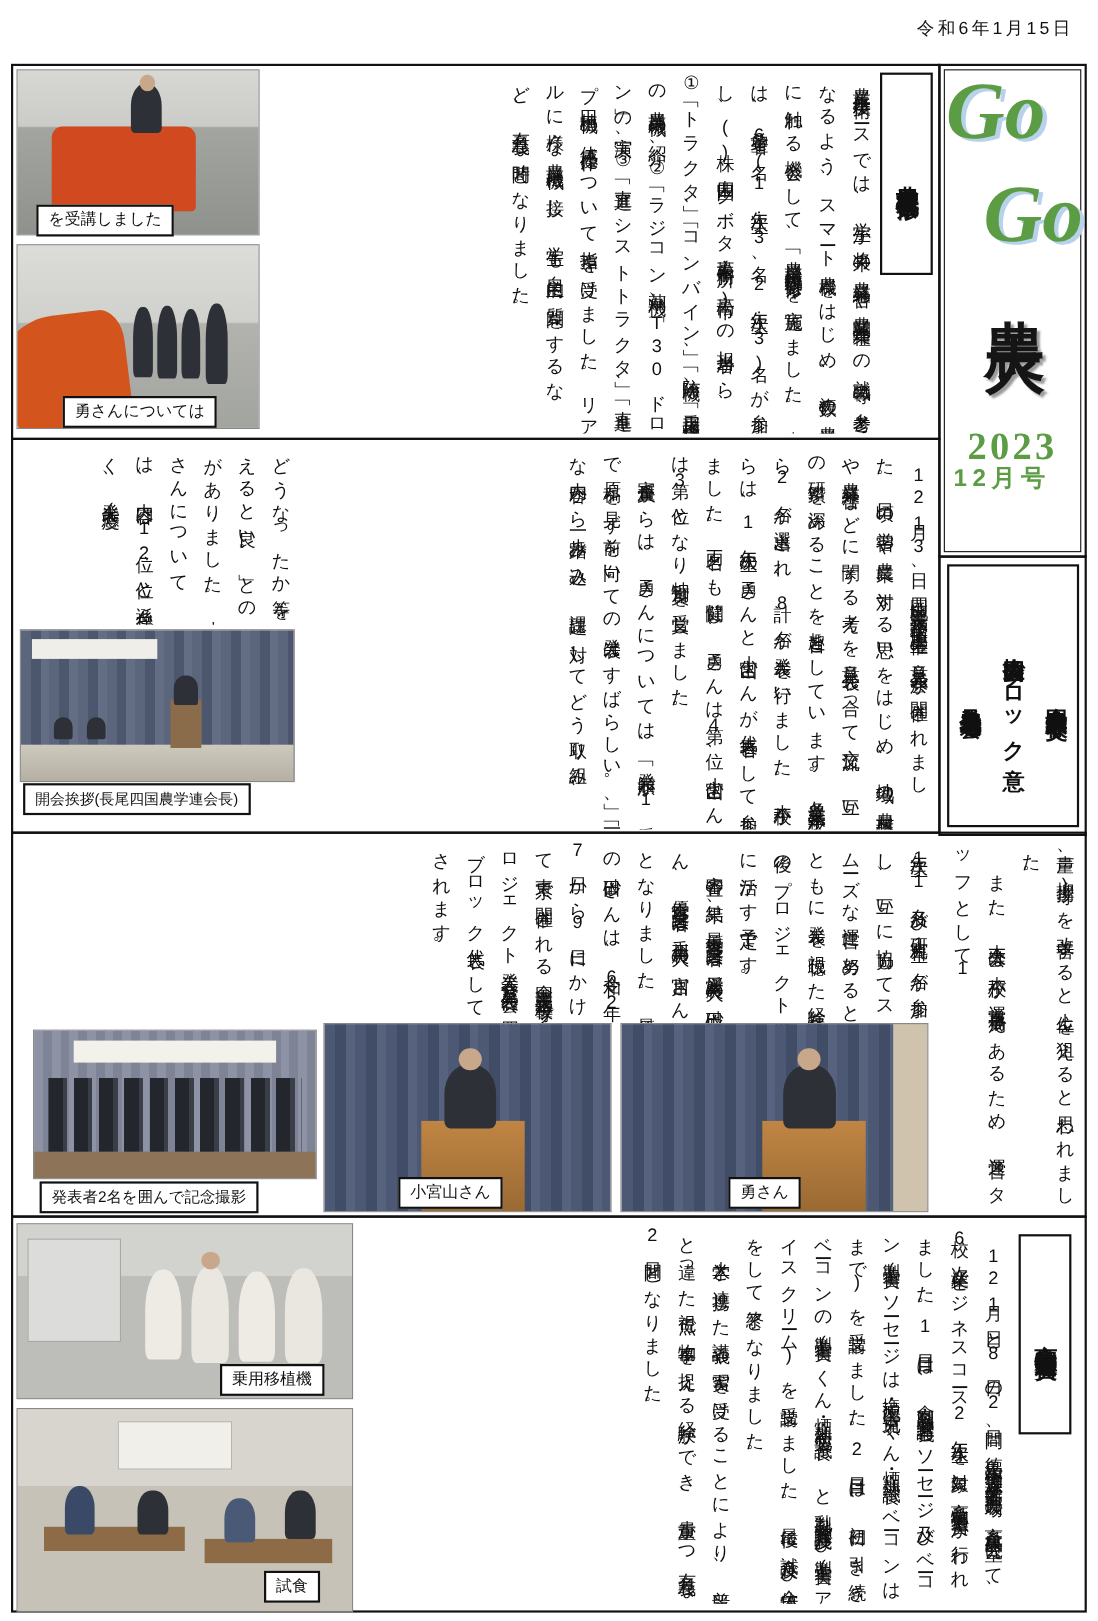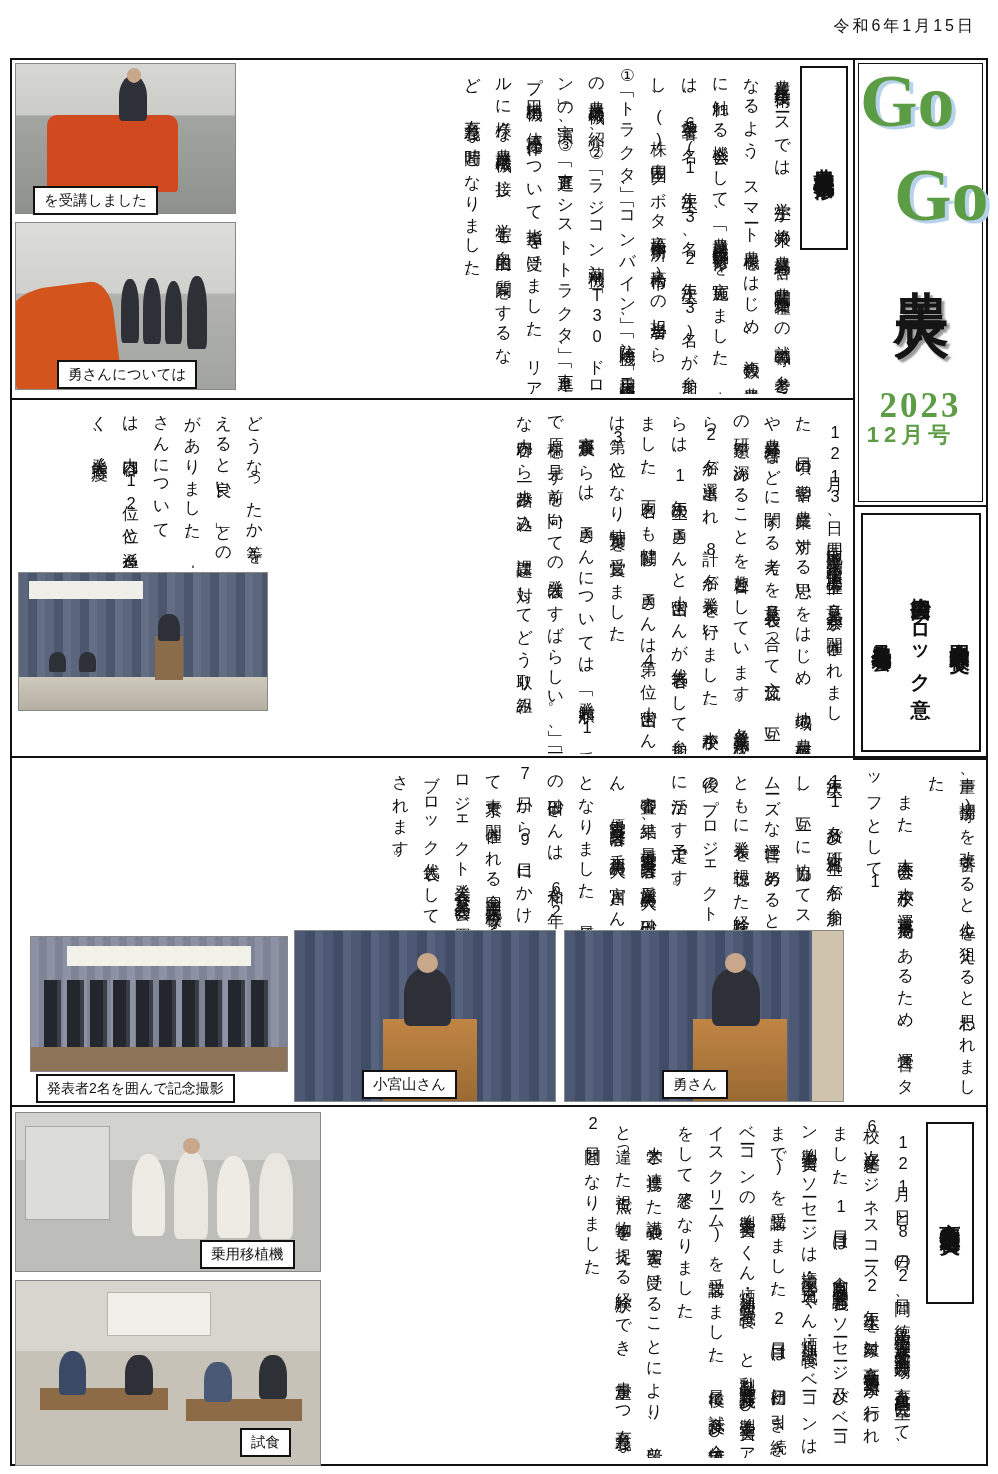--- a/index.html
+++ b/index.html
@@ -20,21 +20,21 @@
           text-orientation:upright;font-weight:bold;text-align:center;background:#fff;}
   
   .cap{position:absolute;box-sizing:border-box;background:#fff;border:2px solid #111;
        padding:1px 9px;font-size:14.5px;line-height:23px;white-space:nowrap;z-index:5;}
   
   .photo{position:absolute;box-sizing:border-box;overflow:hidden;background:#b9bab6;border:1px solid #888;}
   .ph{position:absolute;box-sizing:border-box;}
   .fig{position:absolute;background:#2d3037;border-radius:45% 45% 12% 12%;}
   .head{position:absolute;background:#c9a78a;border-radius:50%;}
   
-  .go{position:absolute;font-family:"Liberation Serif","DejaVu Serif",serif;
+  .go{position:absolute;font-family:"Liberation Serif","DejaVu Serif",serif;font-style:italic;
       font-weight:bold;font-size:74px;color:#5c9c44;text-shadow:4px 3px 0 #b8d2ec;line-height:1;}
   .nodai{position:absolute;writing-mode:vertical-rl;text-orientation:upright;
          font-family:"Liberation Serif","DejaVu Serif",serif;font-weight:bold;font-size:56px;
          letter-spacing:12px;color:#151515;text-shadow:3px 3px 2px #9a9a9a;line-height:1.1;}
   .m-year{position:absolute;text-align:center;font-family:"Liberation Serif","DejaVu Serif",serif;
           font-weight:bold;font-size:35px;color:#5c9c44;letter-spacing:3px;}
   .m-issue{position:absolute;text-align:center;font-weight:bold;font-size:22px;color:#5c9c44;letter-spacing:5px;}
   .m-org{position:absolute;border-top:2px solid #222;text-align:center;font-size:12px;line-height:15px;padding-top:4px;}
   .m-org .l3{font-weight:bold;font-size:13.5px;letter-spacing:2px;margin-top:1px;}
 </style>
@@ -96,20 +96,21 @@
   </div>
 
   <div class="photo" style="left:18px;top:572px;width:250px;height:139px;background:repeating-linear-gradient(90deg,#5b657c 0 9px,#4c576e 9px 18px,#636e85 18px 26px);">
     <div class="ph" style="left:0;bottom:0;width:100%;height:24%;background:linear-gradient(#cdc9bd,#b5b0a2);"></div>
     <div class="ph" style="left:4%;top:6%;width:46%;height:13%;background:#efeee8;"></div>
     <div class="ph" style="left:55%;top:46%;width:11%;height:32%;background:#8a6b4a;"></div>
     <div class="fig" style="left:56%;top:30%;width:9%;height:20%;"></div>
     <div class="fig" style="left:12%;top:58%;width:7%;height:14%;"></div>
     <div class="fig" style="left:24%;top:58%;width:7%;height:14%;"></div>
   </div>
+  <div class="cap" style="left:21px;top:712px;font-size:13.5px;">開会挨拶(長尾四国農学連会長)</div>
 
   <div class="vtext" style="left:855px;top:764px;width:128px;height:336px;">
     <p>声量、抑揚等)を改善すると上位を狙えると思われました。</p>
     <p>　また、本大会は本校が運営事務局であるため、運営スタッフとして1</p>
   </div>
   <div class="vtext" style="left:16px;top:764px;width:834px;height:170px;">
     <p>年次生11名及び研究科生1名が参加し、互いに協力してスムーズな運営に努めるとともに発表を視聴した経験を今後のプロジェクト学習に活かす予定です。</p>
     <p>　審査の結果、最優秀賞受賞者は愛媛農大の砂田さん、優秀賞受賞者は香川農大の宮川さんとなりました。最優秀賞受賞者の砂田さんは、令和6年2月7日から9日にかけて東京で開催される全国農業大学校等プロジェクト発表会・意見発表会に四国ブロック代表として出場されます。</p>
   </div>
 

